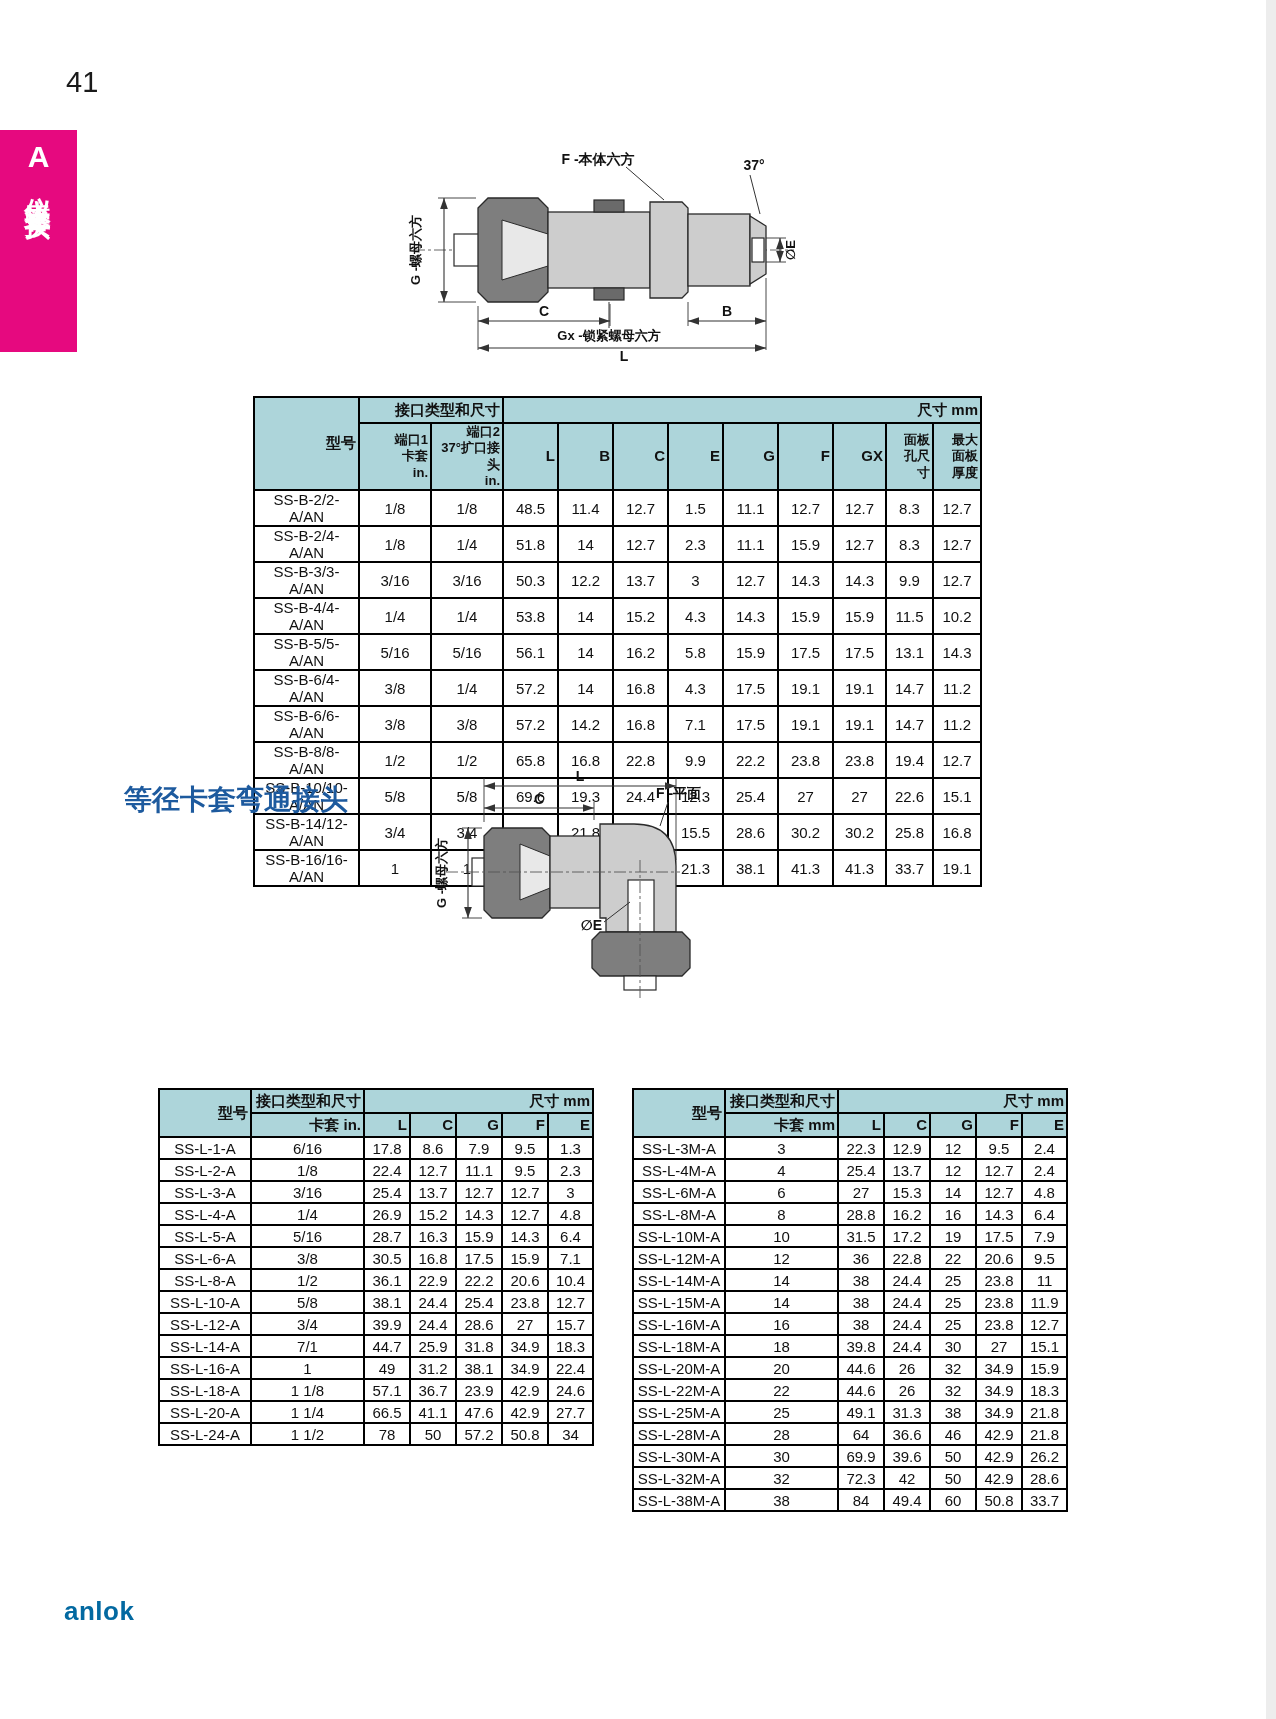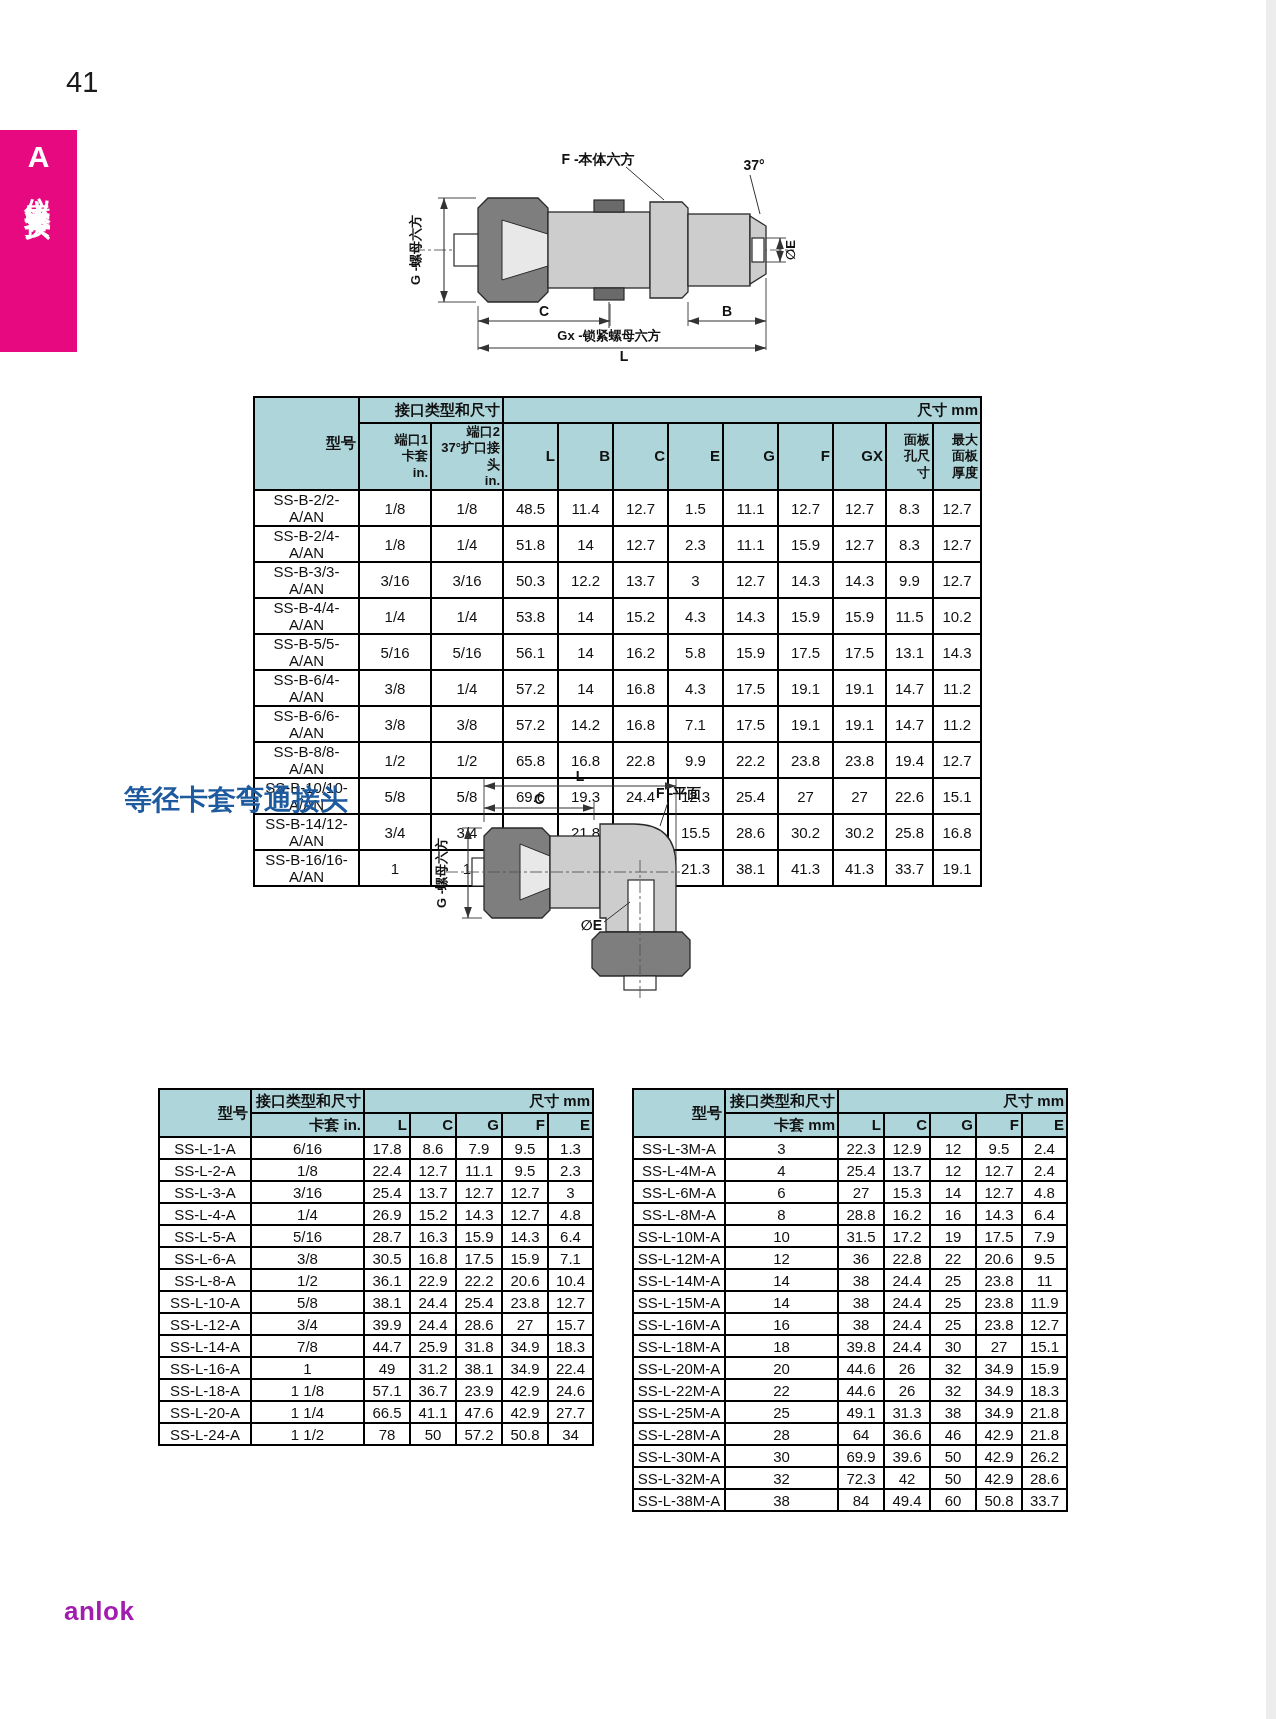--- a/index.html
+++ b/index.html
@@ -11,21 +11,21 @@
   .page-number{position:absolute;left:66px;top:50px;font-size:29px;font-weight:normal;color:#1a1a1a;margin-top:16px;}
   .side-tab{
     position:absolute;left:0;top:130px;width:77px;height:222px;background:#e6097f;
     display:flex;flex-direction:column;align-items:center;padding-top:10px;box-sizing:border-box;color:#fff;
   }
   .tab-letter{font-size:30px;font-weight:bold;line-height:1.15;}
   .tab-label{writing-mode:vertical-rl;text-orientation:upright;font-size:26px;font-weight:bold;letter-spacing:4px;margin-top:2px;}
   .sec-title{position:absolute;left:124px;font-size:28px;font-weight:bold;color:#1d5a9e;white-space:nowrap;}
   #title1{top:112px;}
   #title2{top:781px;}
-  .brand-logo{position:absolute;left:64px;top:1596px;font-size:26px;font-weight:bold;color:#a21caf;letter-spacing:.5px;}
+  .brand-logo{position:absolute;left:64px;top:1596px;font-size:26px;font-weight:bold;color:#0369a1;letter-spacing:.5px;}
 
   
   .diag{position:absolute;}
   #diag1{left:398px;top:150px;}
   #diag2{left:420px;top:768px;}
   .part-d{fill:#7e7e7e;stroke:#2a2a2a;stroke-width:1.3;}
   .part-d2{fill:#6a6a6a;stroke:#2a2a2a;stroke-width:1.2;}
   .part-l{fill:#cdcdcd;stroke:#2a2a2a;stroke-width:1.3;}
   .part-w{fill:#ffffff;stroke:#2a2a2a;stroke-width:1.2;}
   .part-i{fill:#e8e8e8;stroke:#2a2a2a;stroke-width:1;}
@@ -460,21 +460,21 @@
           <td>SS-L-12-A</td>
           <td>3/4</td>
           <td>39.9</td>
           <td>24.4</td>
           <td>28.6</td>
           <td>27</td>
           <td>15.7</td>
         </tr>
         <tr>
           <td>SS-L-14-A</td>
-          <td>7/8</td>
+          <td>7/1</td>
           <td>44.7</td>
           <td>25.9</td>
           <td>31.8</td>
           <td>34.9</td>
           <td>18.3</td>
         </tr>
         <tr>
           <td>SS-L-16-A</td>
           <td>1</td>
           <td>49</td>

